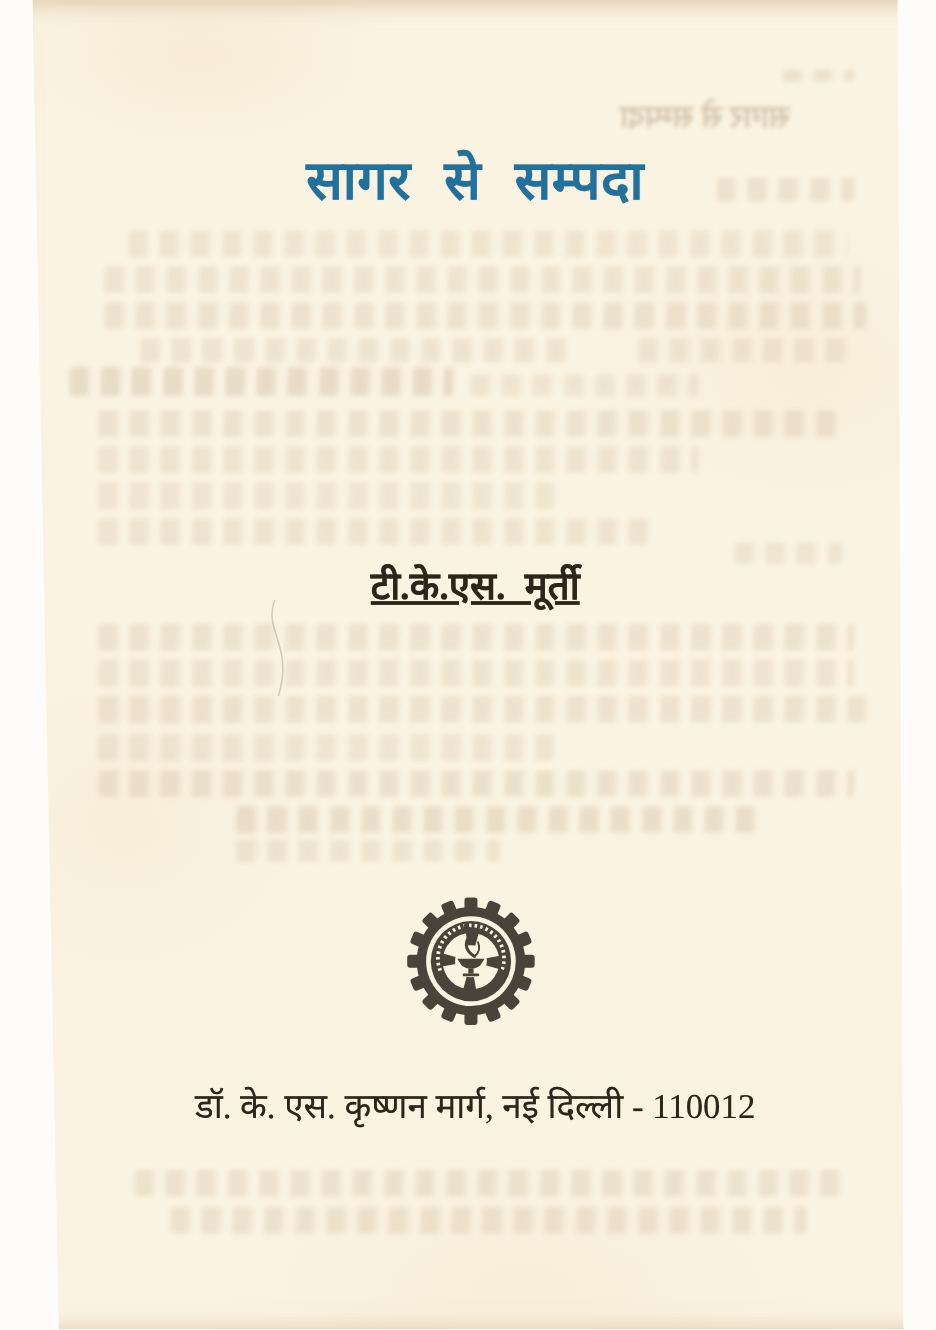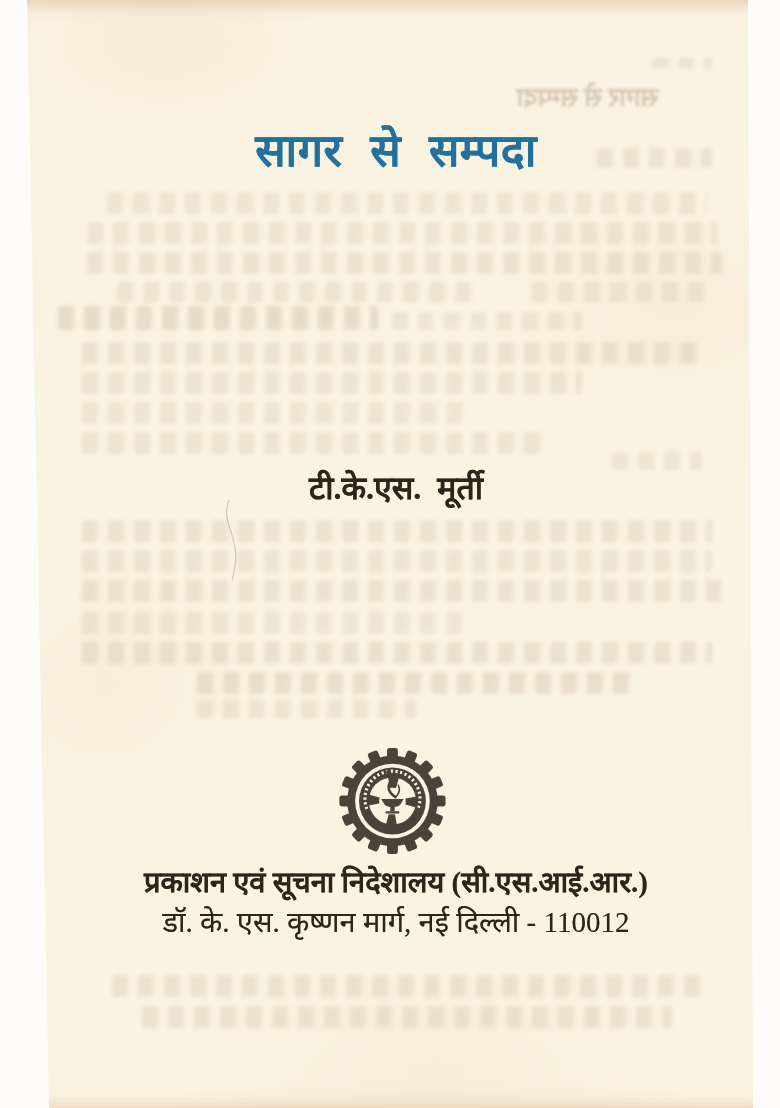--- a/index.html
+++ b/index.html
@@ -118,21 +118,21 @@
       </div>
     <div class="ghost-title">सागर से सम्पदा</div>
     <svg class="hair" width="44" height="86" viewBox="0 0 44 86">
       <path d="M14,2 C4,28 30,40 17,82" fill="none" stroke="rgba(112,92,62,.6)" stroke-width="1.3"></path>
     </svg>
 
     <div class="content">
 
       <h1 class="title" id="titleEl" style="color: rgb(33, 113, 156);">सागर से सम्पदा</h1>
 
-      <div class="author" id="authorEl" style="color: rgb(46, 36, 27);">टी.के.एस. मूर्ती</div>
+      <div class="author" id="authorEl" style="color: rgb(46, 36, 27); text-decoration: underline;">टी.के.एस. मूर्ती</div>
 
       <svg class="logo" viewBox="0 0 120 120">
         <g id="gearTeeth">
             <rect x="54.5" y="6" width="11" height="16" rx="2.5" fill="#312b24" transform="rotate(0 60 60)"></rect>
             <rect x="54.5" y="6" width="11" height="16" rx="2.5" fill="#312b24" transform="rotate(22.5 60 60)"></rect>
             <rect x="54.5" y="6" width="11" height="16" rx="2.5" fill="#312b24" transform="rotate(45 60 60)"></rect>
             <rect x="54.5" y="6" width="11" height="16" rx="2.5" fill="#312b24" transform="rotate(67.5 60 60)"></rect>
             <rect x="54.5" y="6" width="11" height="16" rx="2.5" fill="#312b24" transform="rotate(90 60 60)"></rect>
             <rect x="54.5" y="6" width="11" height="16" rx="2.5" fill="#312b24" transform="rotate(112.5 60 60)"></rect>
             <rect x="54.5" y="6" width="11" height="16" rx="2.5" fill="#312b24" transform="rotate(135 60 60)"></rect>
@@ -175,17 +175,16 @@
           <rect x="53" y="70.5" width="14" height="2.2" rx="1"></rect>
         </g>
 
         <g>
           <path d="M63,56 q-11,-7 -4.5,-17 q3.5,-5 -2.5,-8.5" fill="none" stroke="#312b24" stroke-width="2.6" stroke-linecap="round"></path>
           <circle cx="55.5" cy="30.5" r="2" fill="#312b24"></circle>
           <path d="M63,56 q6,-5 3,-12" fill="none" stroke="#312b24" stroke-width="1.6" stroke-linecap="round"></path>
         </g>
       </svg>
 
-      <div class="pub1" style="color: rgb(46, 36, 27);">प्रकाशन एवं सूचना निदेशालय (सी.एस.आई.आर.)</div>
       <div class="pub2" style="color: rgb(46, 36, 27);">डॉ. के. एस. कृष्णन मार्ग, नई दिल्ली - 110012</div>
     </div>
   </div>
 </div>
 
 </body></html>

